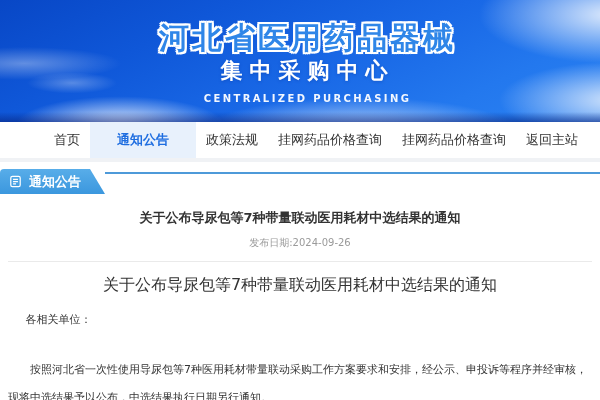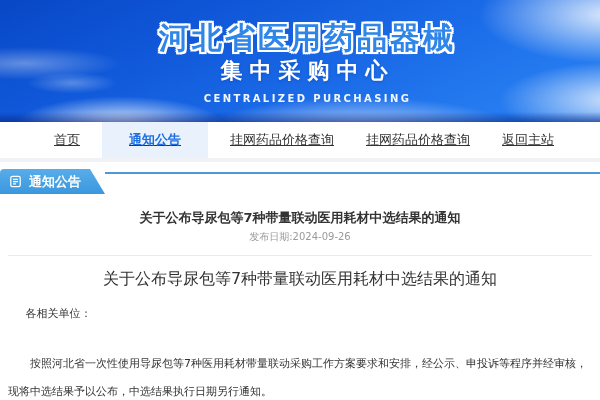--- a/index.html
+++ b/index.html
@@ -30,41 +30,40 @@
   }
   .banner-sub { font-size:22px; font-weight:bold; color:#fff; letter-spacing:7px; margin-top:2px;
     text-shadow:0 1px 3px rgba(10,50,150,.35); }
   .banner-en { font-size:10px; font-weight:bold; color:#f2f7ff; letter-spacing:2.4px; margin-top:7px; }
 
   
   .nav {
     height:36px; background:#fff; display:flex; justify-content:space-between; align-items:stretch;
     padding:0 36px 0 44px; font-size:13px; color:#333;
     border-bottom:4px solid #f0f2f5;
-    text-decoration:underline;
   }
   .nav-item { display:flex; align-items:center; padding:0 10px; cursor:pointer; white-space:nowrap; }
   .nav-item.active { background:#e8f1fc; color:#1f6ee0; font-weight:bold; padding:0 27px; }
 
   
   .section-head { display:flex; align-items:flex-start; margin-top:7px; }
   .tab {
     height:25px; display:flex; align-items:center; gap:7px;
     padding:0 24px 0 9px; font-size:13px; font-weight:bold; color:#fff;
     background:linear-gradient(180deg,#58ade9,#3b97de);
     clip-path:polygon(0 0, calc(100% - 15px) 0, 100% 100%, 0 100%);
     border-radius:4px 0 0 0; cursor:pointer;
   }
   .tab svg { display:block; }
   .head-line { flex:1; height:2px; background:#4e9ad9; margin-top:3px; }
 
   
   .article { padding:0 8px; color:#333; }
   .article-title { text-align:center; font-size:13px; font-weight:bold; margin-top:15px; }
-  .article-date { text-align:center; font-size:10px; color:#9a9a9a; margin-top:3px; }
+  .article-date { text-align:center; font-size:10px; color:#9a9a9a; margin-top:9px; }
   .divider { border-top:1px solid #eaeaea; margin-top:11px; }
   .body-title { text-align:center; font-size:16px; font-weight:500; margin-top:13px; }
   .salutation { font-size:11px; margin-top:16px; text-indent:1.6em; }
   .para { font-size:11px; line-height:28px; margin-top:29px; text-indent:2em; }
 </style>
 </head>
 <body>
 
 <div class="page">
 
@@ -72,20 +71,21 @@
     <div class="banner-inner">
       <div class="banner-title">河北省医用药品器械</div>
       <div class="banner-sub">集中采购中心</div>
       <div class="banner-en">CENTRALIZED PURCHASING</div>
     </div>
   </div>
 
   <div class="nav">
     <div class="nav-item">首页</div>
     <div class="nav-item active">通知公告</div>
+    <div class="nav-item">政策法规</div>
     <div class="nav-item">挂网药品价格查询</div>
     <div class="nav-item">挂网药品价格查询</div>
     <div class="nav-item">返回主站</div>
   </div>
 
   <div class="section-head">
     <div class="tab">
       <span>
         <svg width="13" height="13" viewBox="0 0 16 16" fill="none">
           <rect x="2.2" y="1.6" width="11.6" height="12.8" rx="2" stroke="#fff" stroke-width="1.5"></rect>

